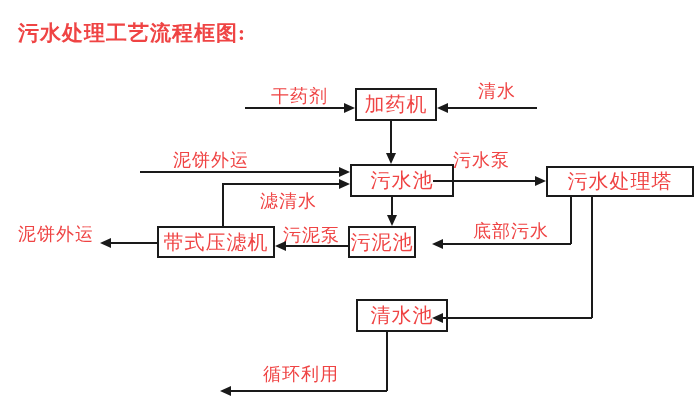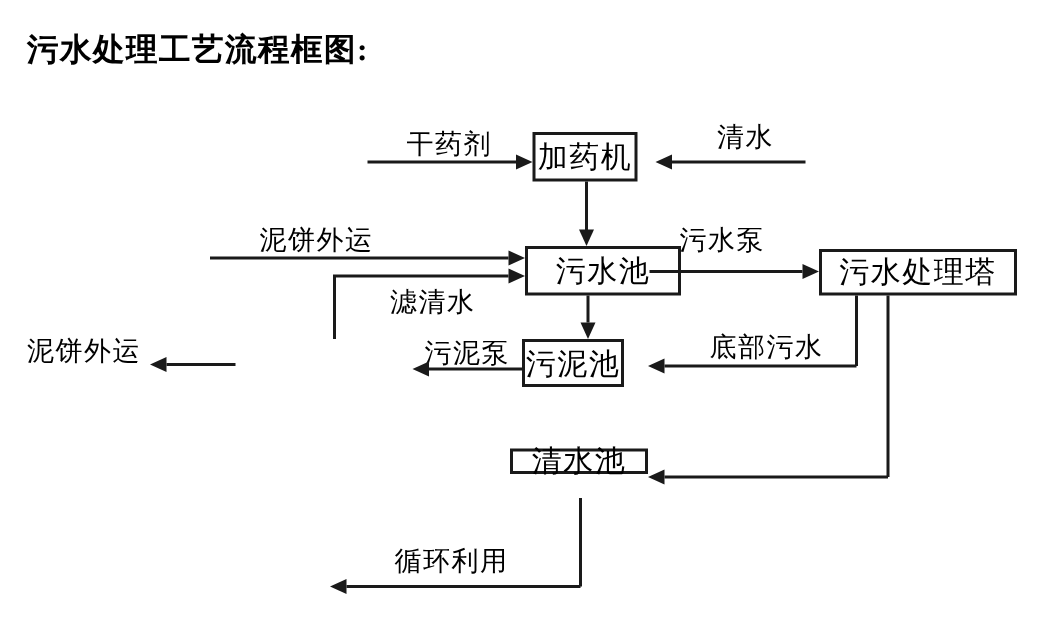--- a/index.html
+++ b/index.html
@@ -1,18 +1,18 @@
 <!DOCTYPE html>
 <html><head>
 <meta charset="utf-8">
 <style>
   html,body { margin:0; padding:0; background:#ffffff; }
   .canvas {
     position:relative; width:700px; height:420px; background:#ffffff;
-    font-family:Liberation Serif, serif; overflow:hidden; color:#000000;
+    font-family:Liberation Serif, serif; overflow:hidden; color:#ef4444;
   }
   .title {
     position:absolute; left:18px; top:19px; margin:0;
     font-size:21px; font-weight:bold; letter-spacing:1px; white-space:nowrap;
   }
   .node {
     position:absolute; box-sizing:border-box; border:2px solid #1a1a1a; background:#fff;
     display:flex; align-items:center; justify-content:center;
     font-size:20px; letter-spacing:1px; white-space:nowrap;
   }
@@ -26,25 +26,26 @@
   .arr.left  { border-top:5px solid transparent; border-bottom:5px solid transparent; border-right:11px solid #1a1a1a; }
   .arr.down  { border-left:5px solid transparent; border-right:5px solid transparent; border-top:11px solid #1a1a1a; }
 </style>
 </head>
 <body>
 
 <div class="canvas">
 
   <h1 class="title">污水处理工艺流程框图:</h1>
 
-  <div class="node" style="left:355px;top:88px;width:70px;height:33px">加药机</div>
+  <div class="node" style="left:355px;top:88px;width:82px;height:33px">加药机</div>
   <div class="node" style="left:350px;top:164px;width:104px;height:33px">污水池</div>
-  <div class="node" style="left:546px;top:166px;width:132px;height:31px">污水处理塔</div>
+  <div class="node" style="left:546px;top:166px;width:148px;height:31px">污水处理塔</div>
   <div class="node" style="left:348px;top:226px;width:68px;height:32px">污泥池</div>
-  <div class="node" style="left:340px;top:299px;width:92px;height:17px">清水池</div>
+  <div class="node" style="left:157px;top:226px;width:118px;height:32px">带式压滤机</div>
+  <div class="node" style="left:356px;top:299px;width:92px;height:33px">清水池</div>
 
   <div class="flabel" style="left:271px;top:87px">干药剂</div>
   <div class="flabel" style="left:478px;top:82px">清水</div>
   <div class="flabel" style="left:173px;top:151px">泥饼外运</div>
   <div class="flabel" style="left:453px;top:151px">污水泵</div>
   <div class="flabel" style="left:260px;top:192px">滤清水</div>
   <div class="flabel" style="left:283px;top:226px">污泥泵</div>
   <div class="flabel" style="left:18px;top:225px">泥饼外运</div>
   <div class="flabel" style="left:473px;top:222px">底部污水</div>
   <div class="flabel" style="left:263px;top:365px">循环利用</div>

